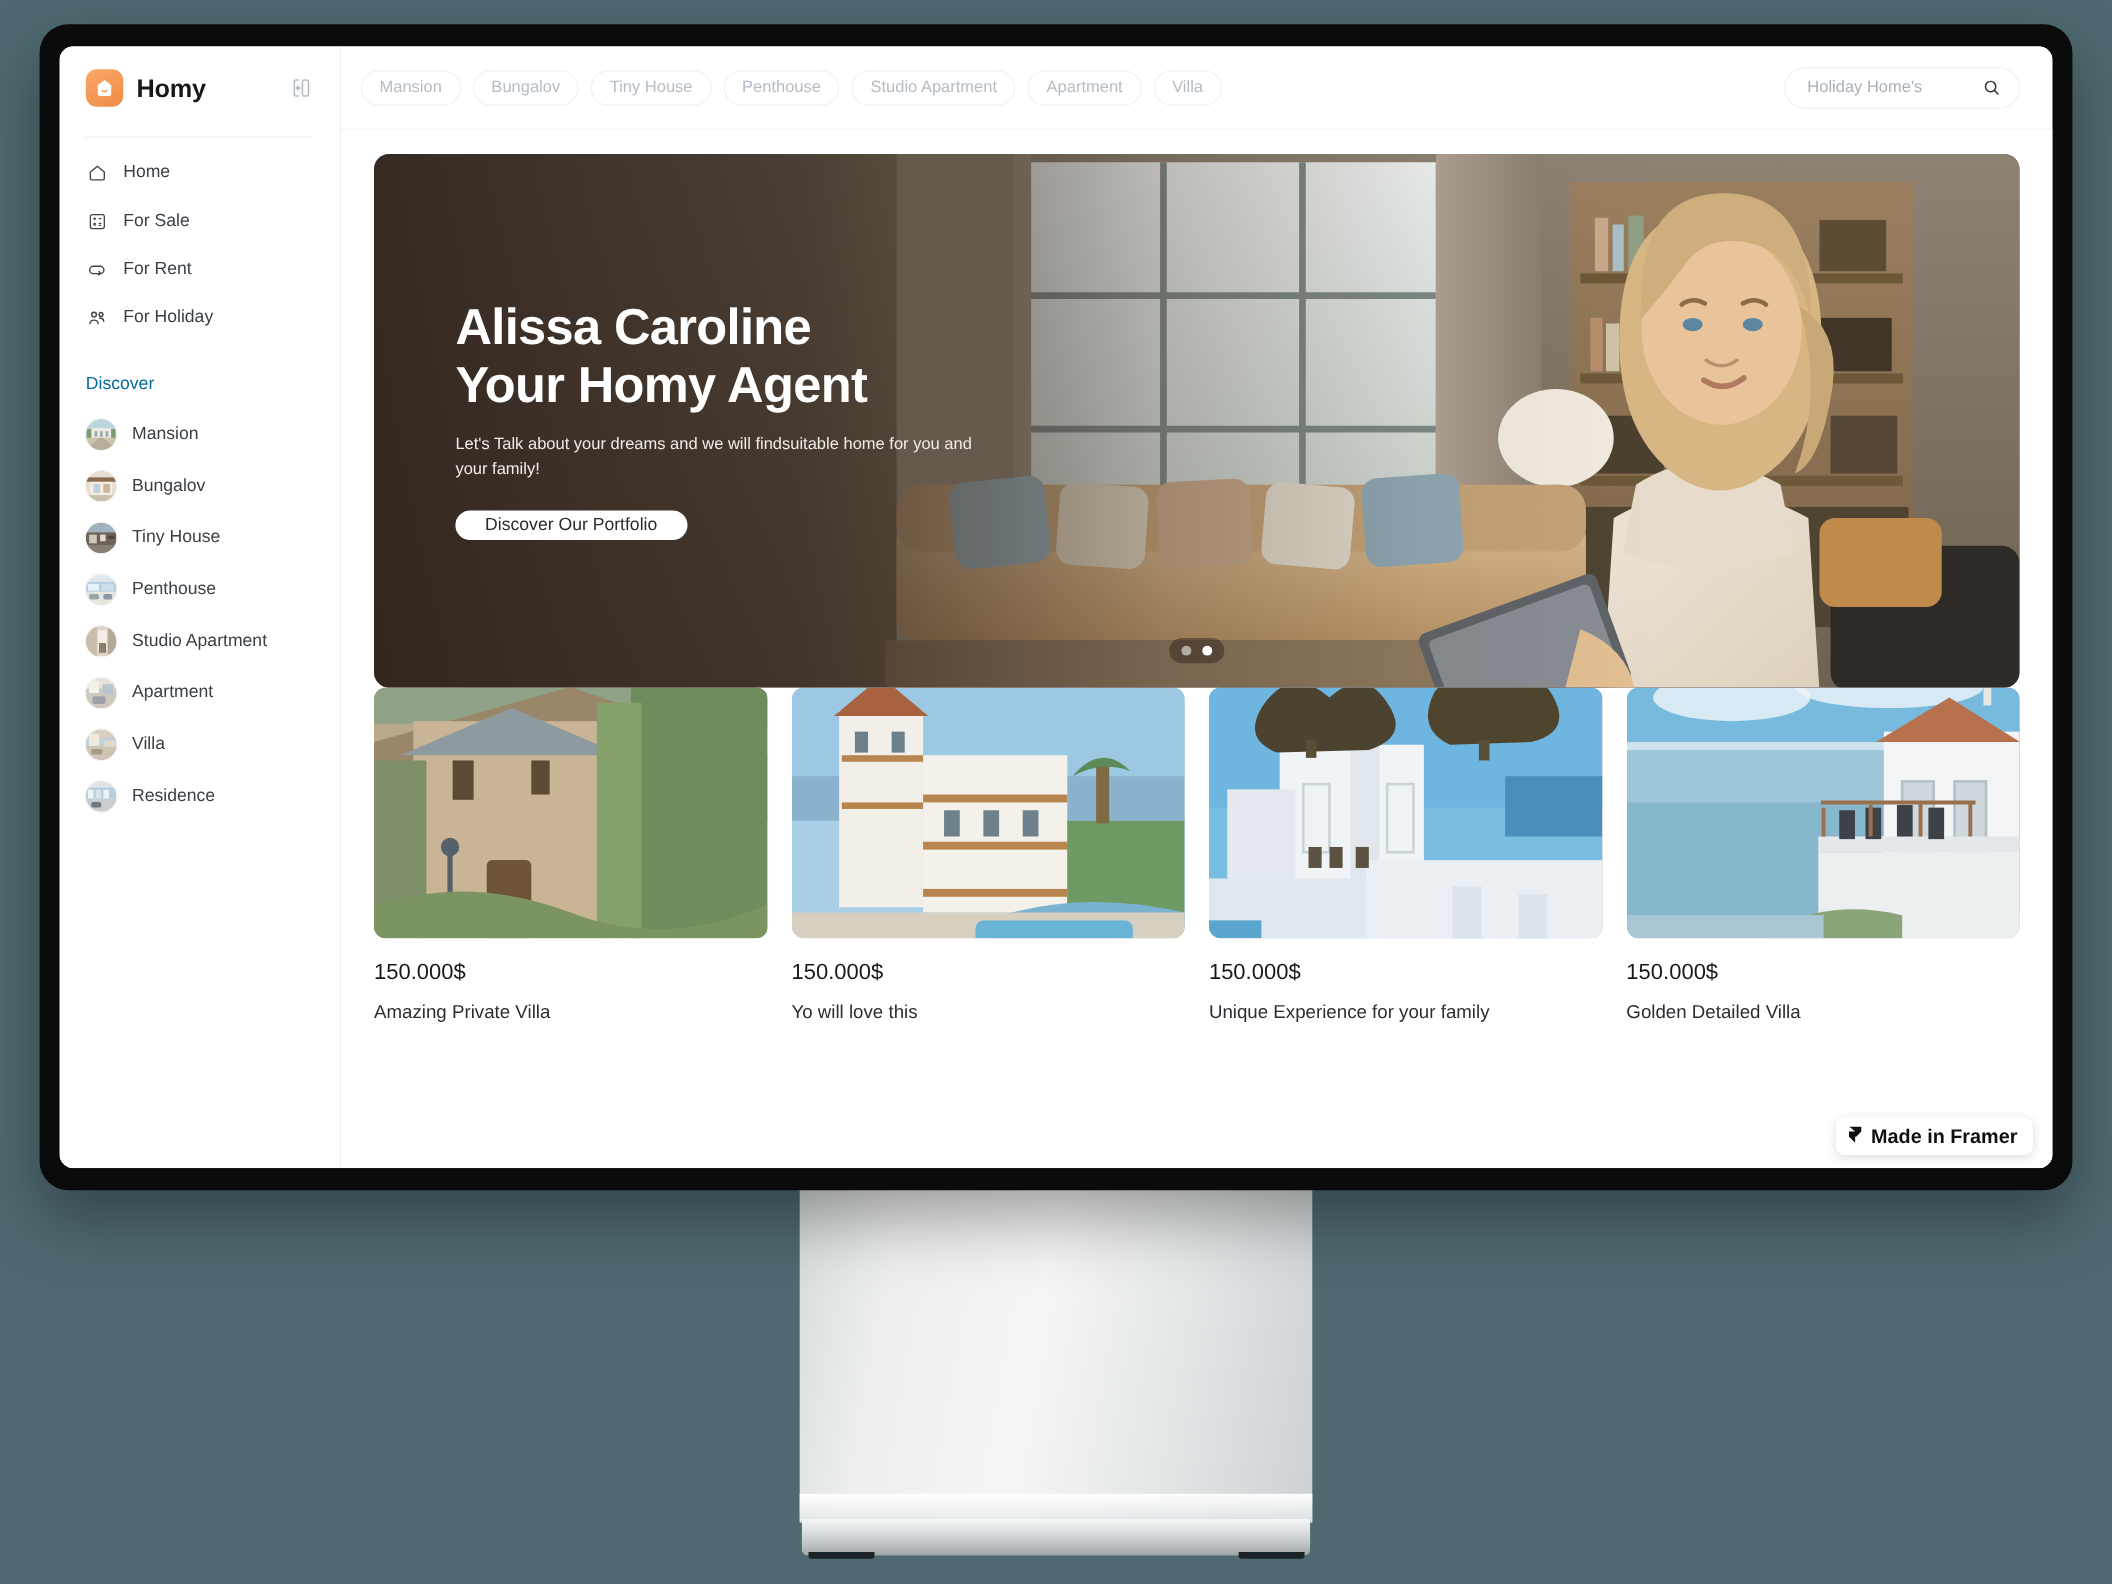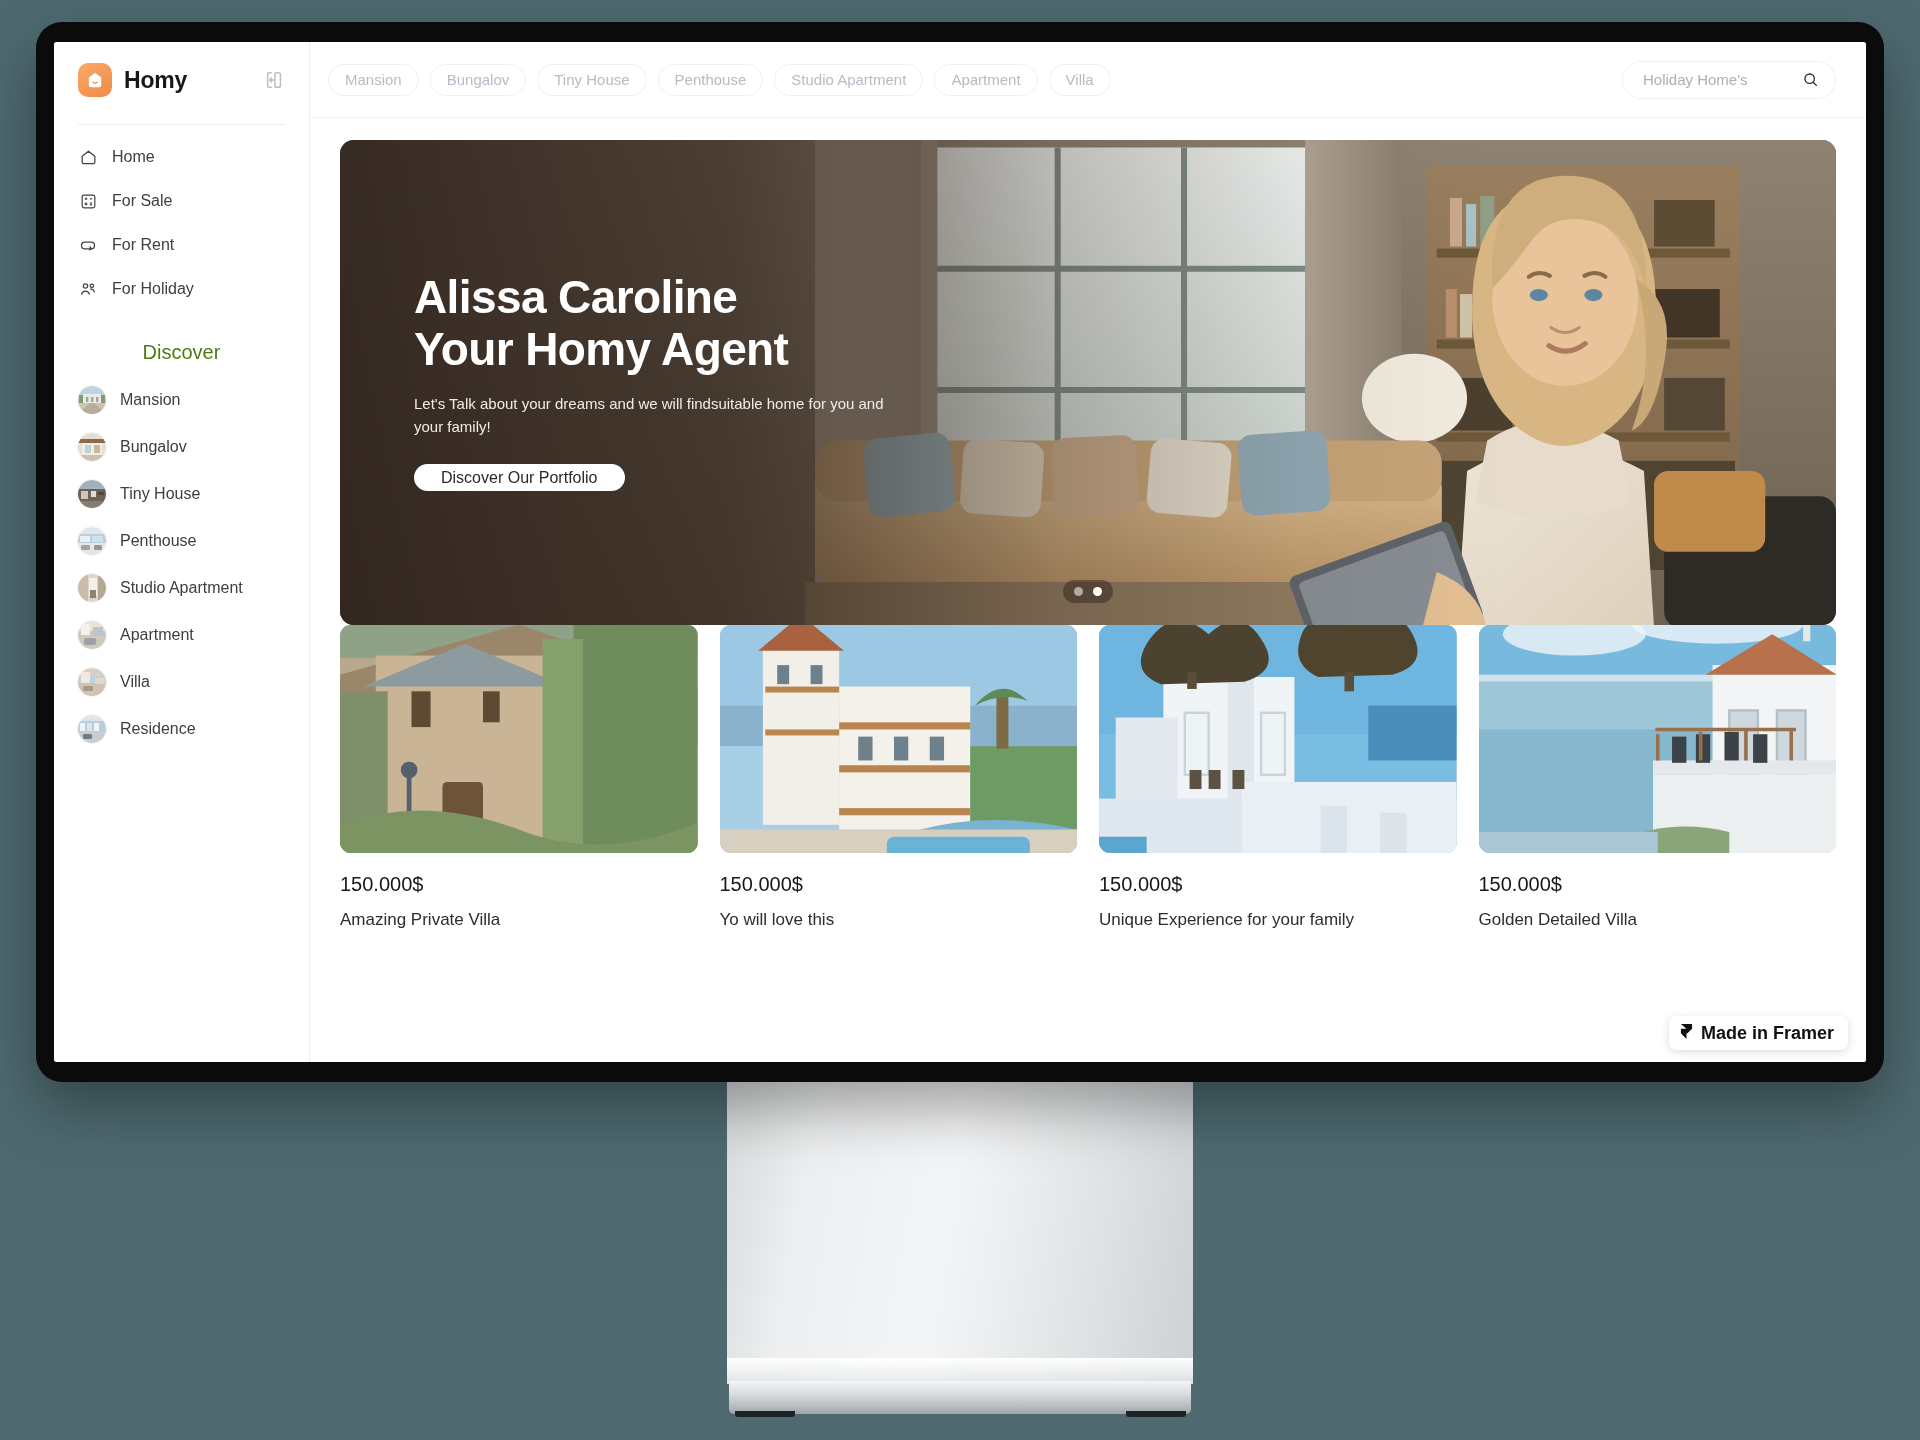--- a/index.html
+++ b/index.html
@@ -19,21 +19,21 @@
     width: 1848px; height: 1060px;
     background: #0b0b0c;
     border-radius: 26px;
     box-shadow: 0 26px 60px rgba(0,0,0,.35);
   }
   #bezel-inner {
     position: absolute;
     left: 18px; top: 20px;
     width: 1812px; height: 1020px;
     background: #000;
-    border-radius: 3px;
+    border-radius: 13px;
     overflow: hidden;
   }
   #screen {
     position: absolute; inset: 0;
     background: #ffffff;
     overflow: hidden;
     display: flex;
   }
 
   
@@ -98,23 +98,22 @@
   .nav-list { padding: 0 14px; }
   .nav-item {
     display:flex; align-items:center; gap:14px;
     height: 44px; padding: 0 10px;
     border-radius: 10px; cursor:pointer;
   }
   .nav-ico { width:20px; height:20px; flex:0 0 20px; color:#3f4449; display:flex; align-items:center; justify-content:center;}
   .nav-label { font-size: 16px; color: #3a4045; }
 
   .section-title {
-    font-size: 20px; color:#4d7c0f;
+    font-size: 16px; color:#0369a1;
     padding: 30px 24px 12px 24px;
-    text-align: center;
   }
   .disc-item {
     display:flex; align-items:center; gap:14px;
     height: 47px; padding: 0 10px;
     border-radius:10px; cursor:pointer;
   }
   .disc-thumb {
     width: 28px; height:28px; border-radius: 50%;
     flex: 0 0 28px; overflow:hidden;
     box-shadow: 0 0 0 1px rgba(0,0,0,.05);

